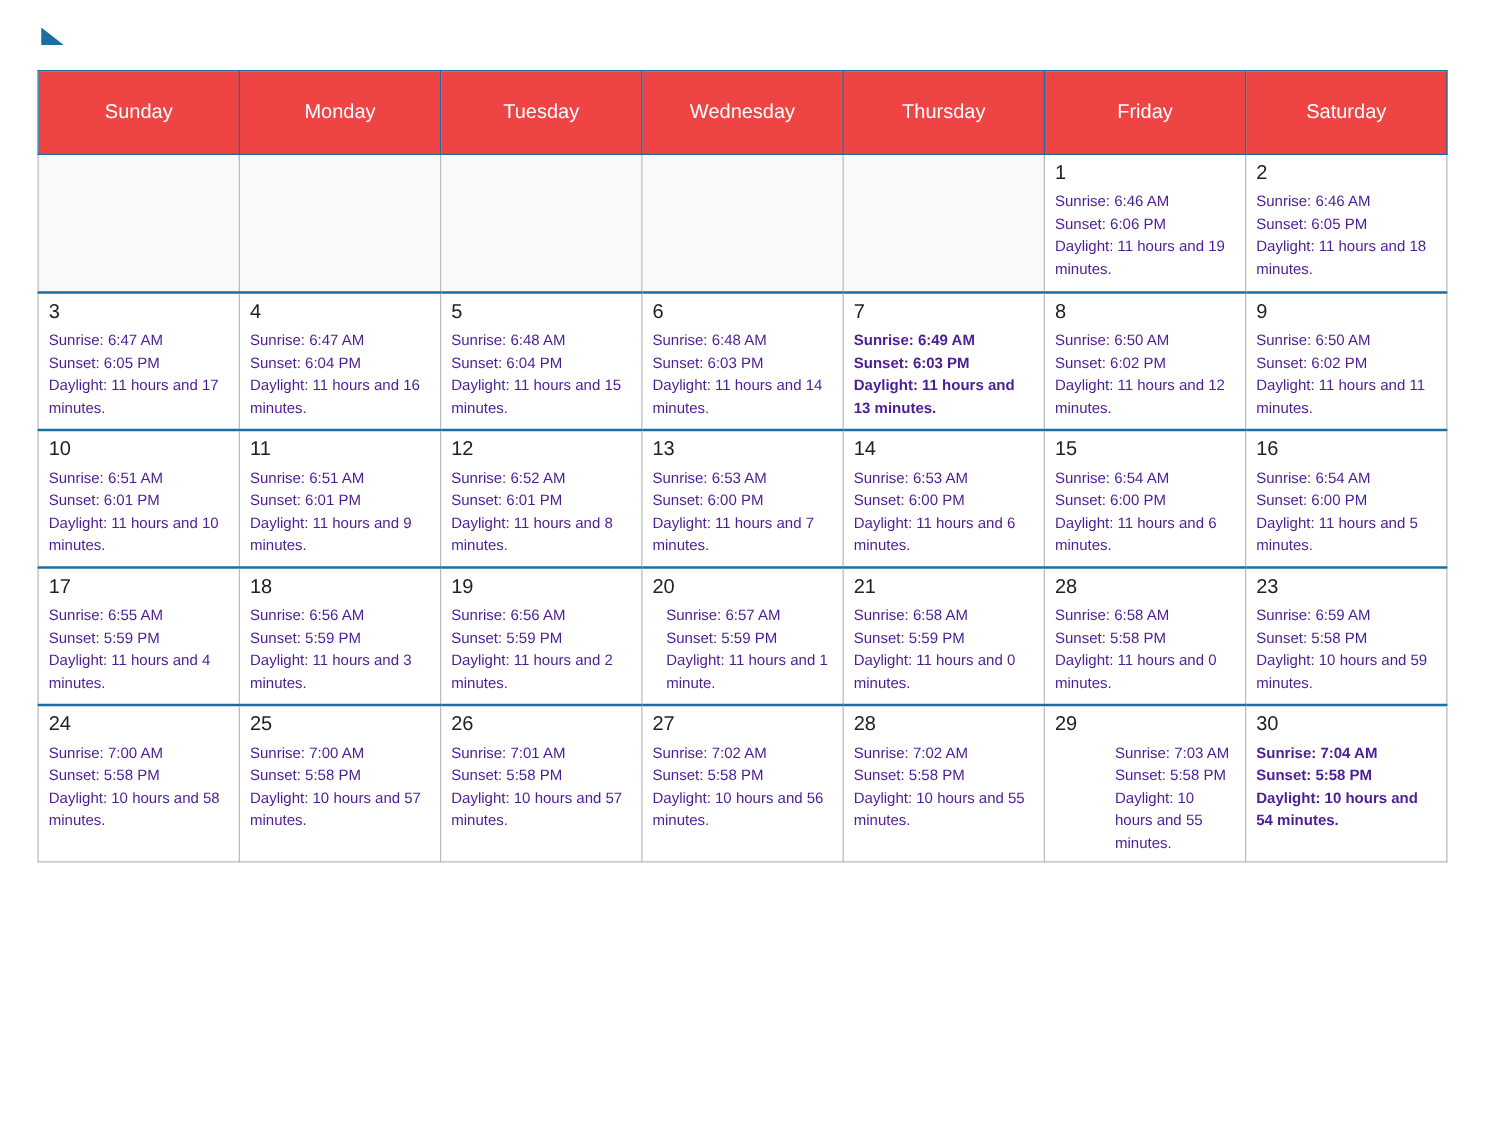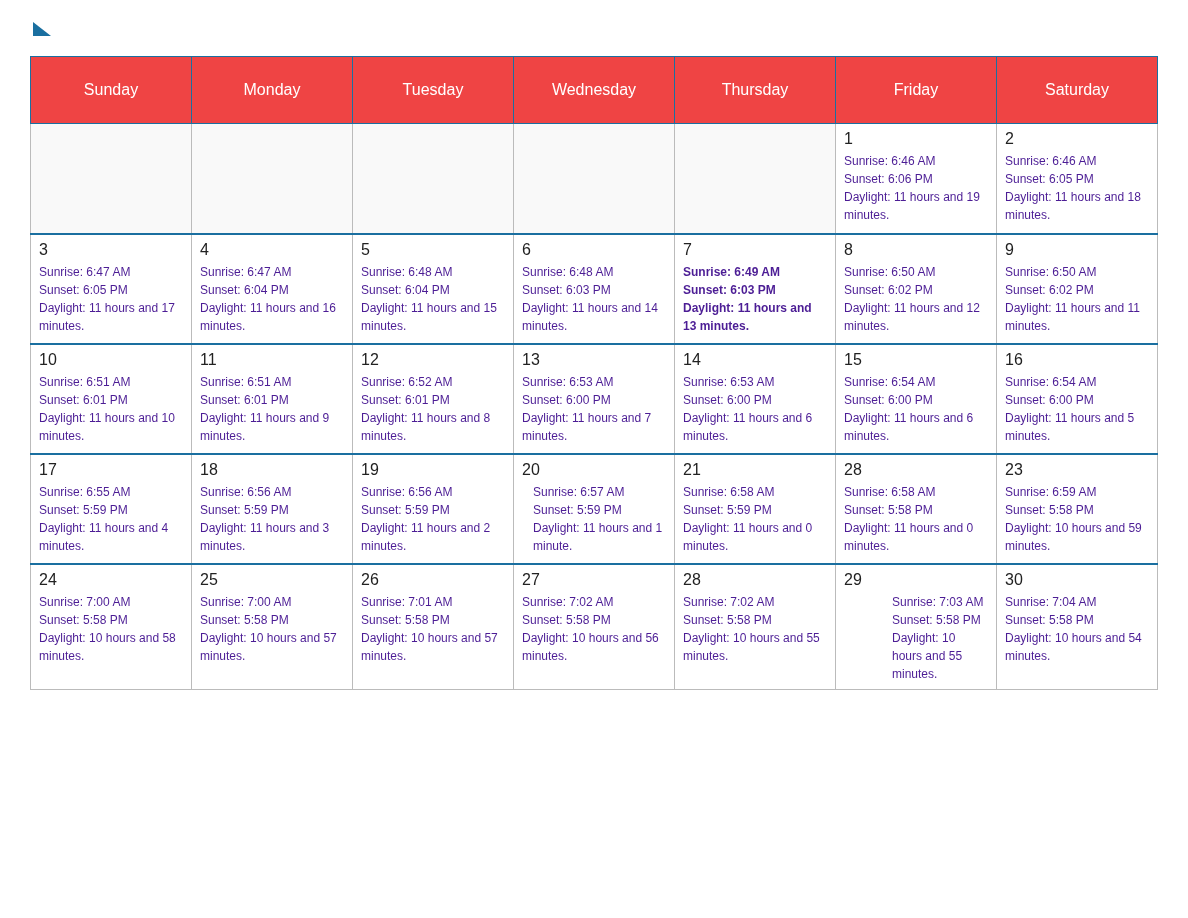--- a/index.html
+++ b/index.html
@@ -313,19 +313,19 @@
 Daylight: 10 hours and 55 minutes.</div>
         </td>
         <td>
           <span class="day-number">29</span>
           <div class="day-info" style="white-space: pre-line; margin-left: 48px;">Sunrise: 7:03 AM
 Sunset: 5:58 PM
 Daylight: 10 hours and 55 minutes.</div>
         </td>
         <td>
           <span class="day-number">30</span>
-          <div class="day-info" style="white-space: pre-line;">Sunrise: 7:04 AM
+          <div class="day-info" style="white-space: pre-line; font-weight: bold;">Sunrise: 7:04 AM
 Sunset: 5:58 PM
 Daylight: 10 hours and 54 minutes.</div>
         </td>
       </tr>
     </tbody>
 </table>
 
 </body></html>

